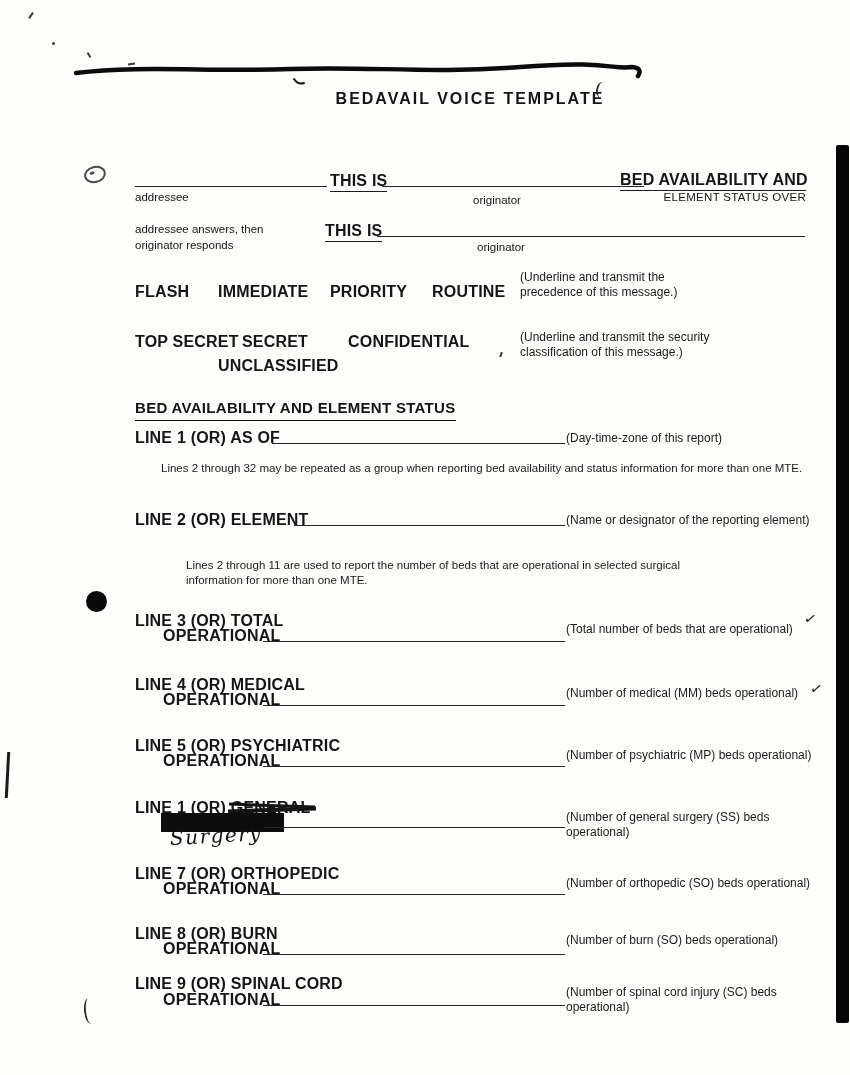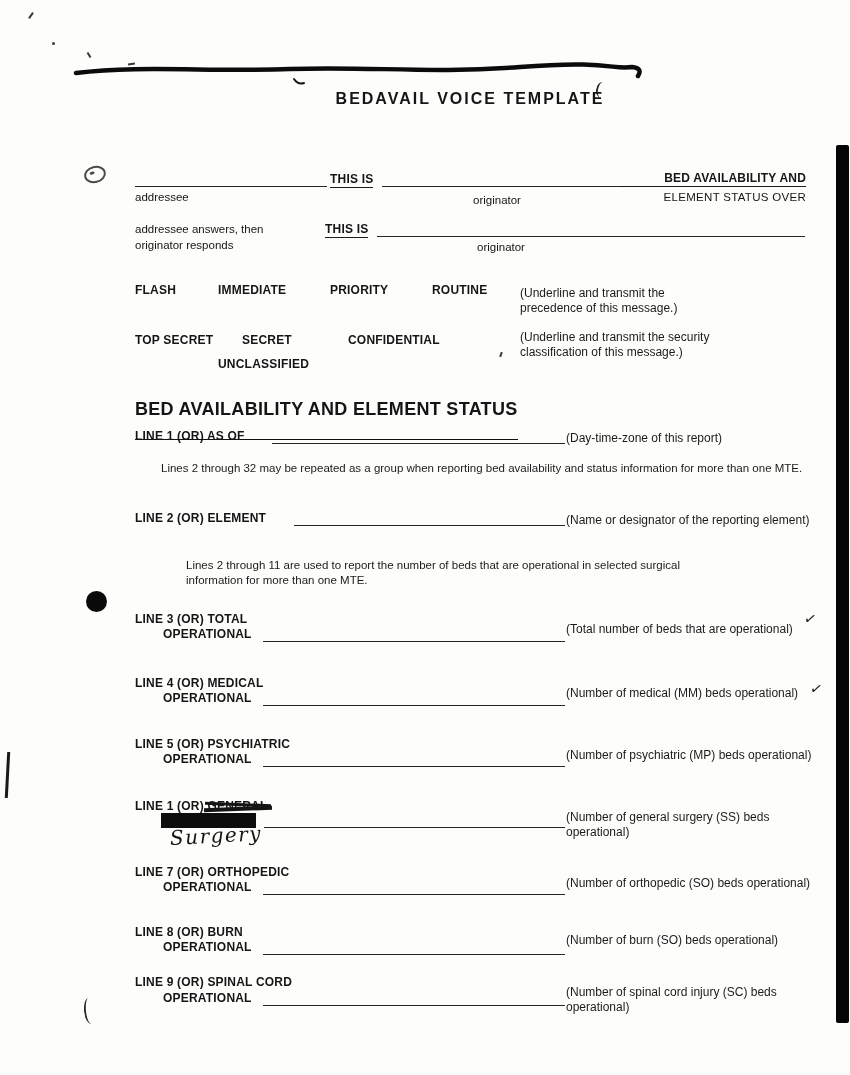--- a/index.html
+++ b/index.html
@@ -2,31 +2,31 @@
 <html><head>
 <meta charset="utf-8">
 <style>
   html,body { margin:0; padding:0; }
   body {
     width:850px; height:1075px; position:relative; overflow:hidden;
     background:#fdfdfb; color:#151515;
     font-family:"Liberation Sans", sans-serif; font-size:12px;
   }
   .abs { position:absolute; }
-  .lbl { font-size:12px; font-weight:bold; letter-spacing:.2px; white-space:nowrap; }
+  .lbl { font-size:16px; font-weight:bold; letter-spacing:.2px; white-space:nowrap; }
   .small { font-size:11.5px; white-space:nowrap;text-align:center; }
   .caps { font-size:11.5px; letter-spacing:.3px; white-space:nowrap; }
   .ul { border-bottom:1.5px solid #1c1c1c; padding-bottom:1px; }
   .blank { position:absolute; height:14px; border-bottom:1.4px solid #262626; }
   .note { font-size:12px; line-height:15px; color:#1b1b1b; }
   .nowrap { white-space:nowrap; }
   .title {
     font-size:16px; font-weight:bold; letter-spacing:2px; text-align:center; white-space:nowrap;
   }
-  .heading { font-size:18px; font-weight:bold; letter-spacing:.3px; border-bottom:1.8px solid #111; padding-bottom:19px; white-space:nowrap; }
+  .heading { font-size:15px; font-weight:bold; letter-spacing:.3px; border-bottom:1.8px solid #111; padding-bottom:4px; white-space:nowrap; }
   .hang44 { padding-left:44px; text-indent:-44px;margin-left:9px; }
   .hang16 { padding-left:16px; text-indent:-16px; }
   .struck { position:relative; font-weight:bold; }
   .struck::before { content:""; position:absolute; left:-2px; right:-4px; top:30%; height:3px; background:#141414; transform:rotate(2deg); }
   .struck::after  { content:""; position:absolute; left:-3px; right:-5px; top:55%; height:4px; background:#141414; transform:rotate(-2deg); }
   .redacted { background:#0d0d0d; color:#0d0d0d; padding:0 4px 1px 2px; }
   .hand { font-family:"DejaVu Serif", serif; font-style:italic; font-size:20px; letter-spacing:1.5px; transform:rotate(-3deg); transform-origin:left center; white-space:nowrap; }
   .check { font-size:15px; transform:rotate(10deg); color:#222; }
   .dot { width:21px; height:21px; background:#0a0a0a; border-radius:50%; }
   .right-bar { width:13px; background:#060606; border-radius:2px; }
@@ -68,21 +68,21 @@
 <div class="abs small" style="left:135px;top:223px">addressee answers, then</div>
 <div class="abs small" style="left:135px;top:239px">originator responds</div>
 <div class="abs lbl ul" style="left:325px;top:222px">THIS IS</div>
 <div class="blank" style="left:377px;top:222px;width:428px"></div>
 <div class="abs small" style="left:477px;top:241px">originator</div>
 
 <div class="abs lbl" style="left:135px;top:283px">FLASH</div>
 <div class="abs lbl" style="left:218px;top:283px">IMMEDIATE</div>
 <div class="abs lbl" style="left:330px;top:283px">PRIORITY</div>
 <div class="abs lbl" style="left:432px;top:283px">ROUTINE</div>
-<div class="abs note" style="left:520px;top:286px;width:200px">(Underline and transmit the precedence of this message.)</div>
+<div class="abs note" style="left:520px;top:270px;width:200px">(Underline and transmit the precedence of this message.)</div>
 
 <div class="abs lbl" style="left:135px;top:333px">TOP SECRET</div>
 <div class="abs lbl" style="left:242px;top:333px">SECRET</div>
 <div class="abs lbl" style="left:348px;top:333px">CONFIDENTIAL</div>
 <div class="abs lbl" style="left:218px;top:357px">UNCLASSIFIED</div>
 <div class="abs note" style="left:520px;top:330px;width:200px">(Underline and transmit the security classification of this message.)</div>
 
 <div class="abs heading" style="left:135px;top:399px">BED AVAILABILITY AND ELEMENT STATUS</div>
 
 <div class="abs lbl" style="left:135px;top:429px">LINE 1 (OR) AS OF</div>

